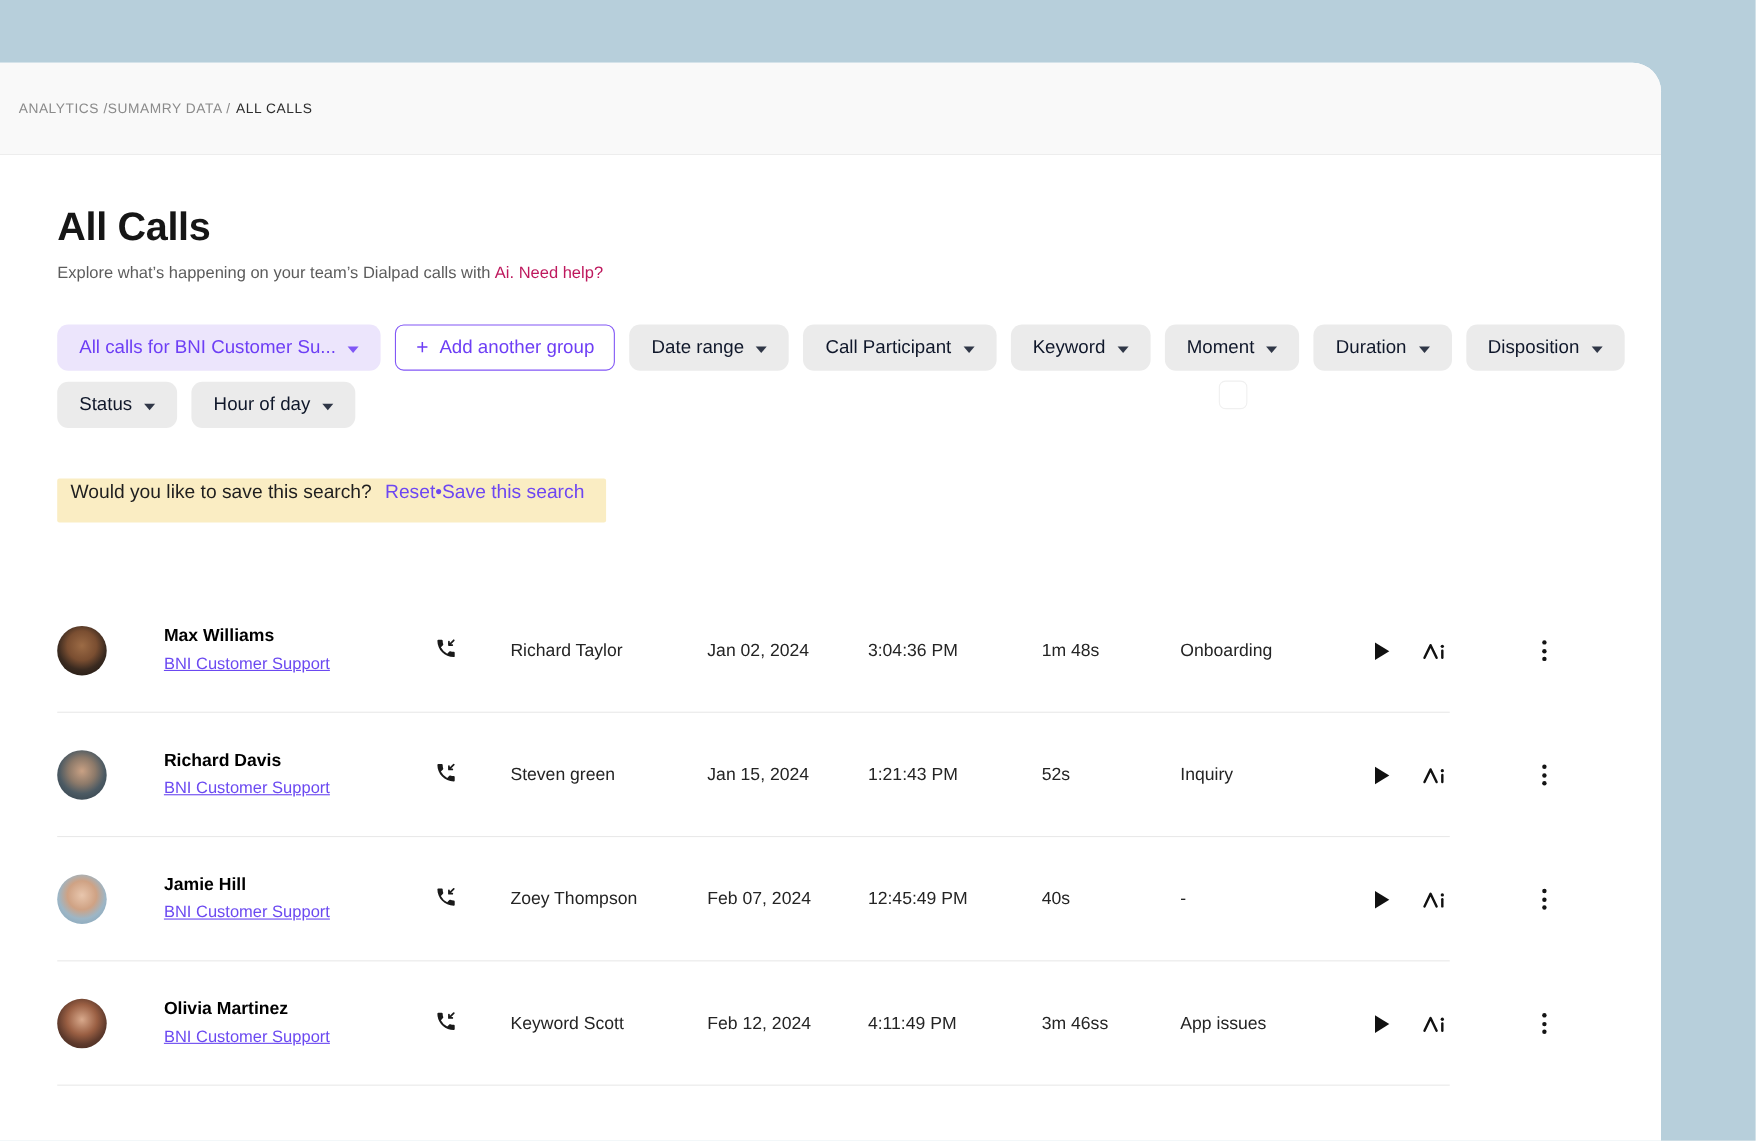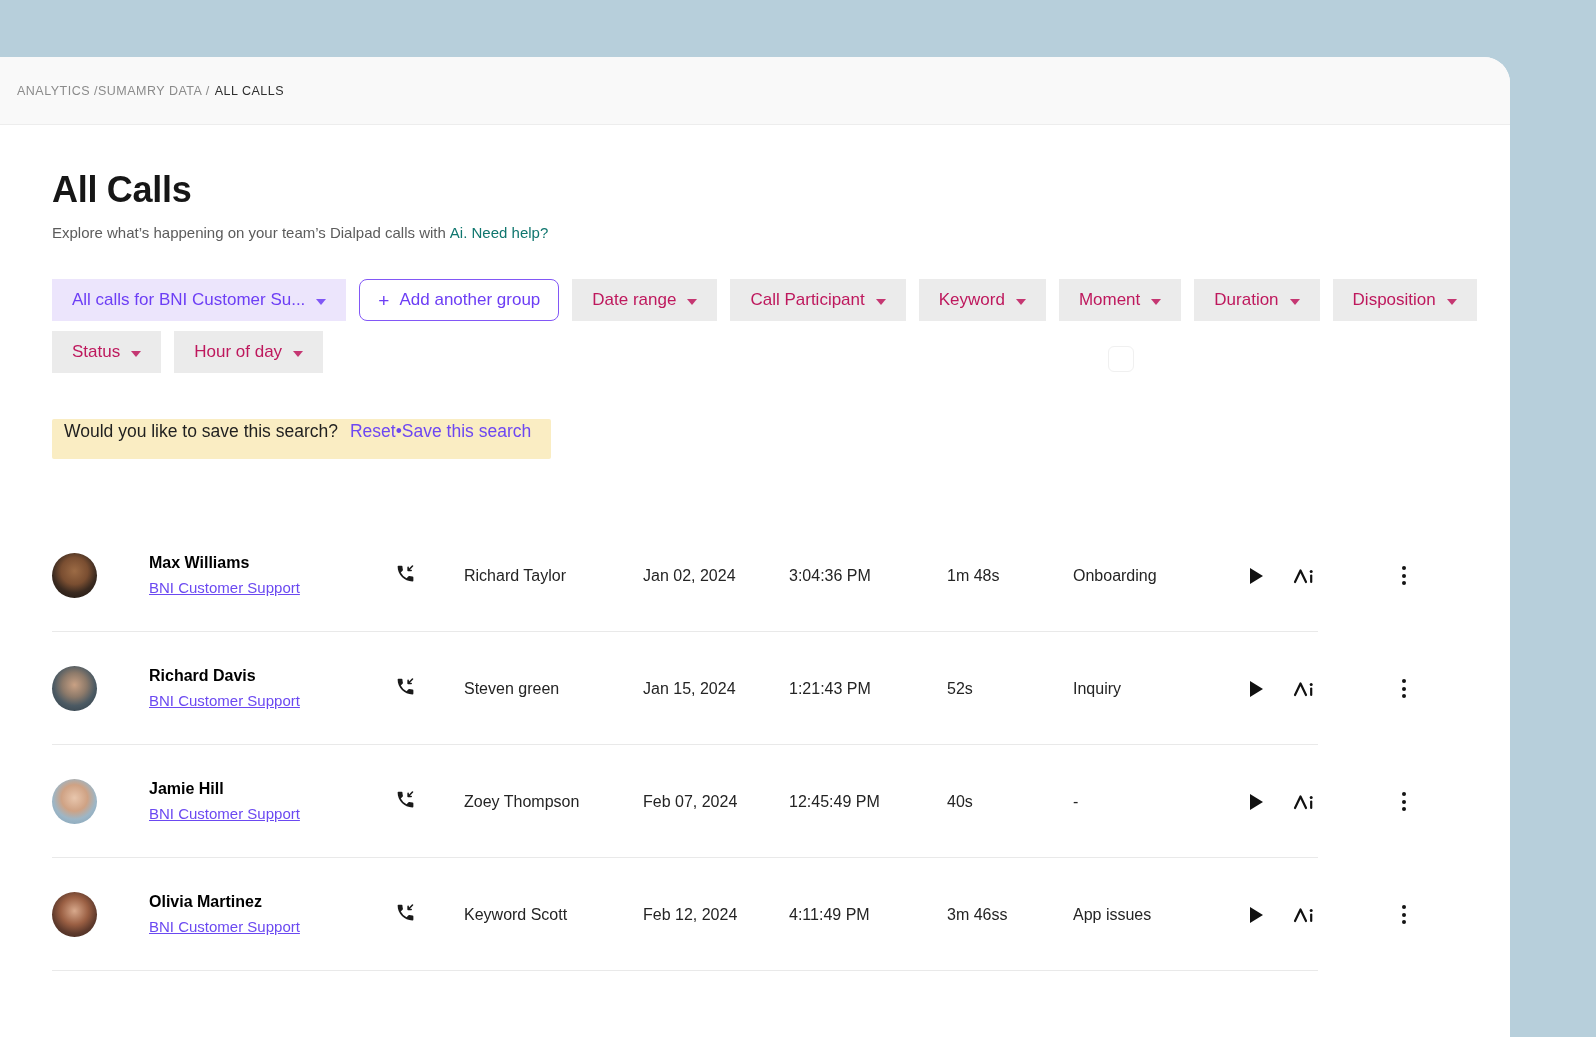--- a/index.html
+++ b/index.html
@@ -12,42 +12,42 @@
   .app { position: relative; width: 1596px; height: 1037px; }
 
   .card {
     position: absolute; left: 0; top: 57px;
     width: 1510px; height: 1100px;
     background: #ffffff;
     border-top-right-radius: 26px;
   }
 
   .breadcrumb-band {
-    height: 68px; display: flex; align-items: center;
+    height: 84px; display: flex; align-items: center;
     padding-left: 17px;
     background: #f9f9f9;
     border-bottom: 1px solid #ededed;
     border-top-right-radius: 26px;
     font-size: 12.5px; letter-spacing: 0.5px; color: #8b8b8b;
   }
   .breadcrumb-current { color: #2e2e2e; margin-left: 5px; }
 
   .content { padding-left: 52px; }
 
   .page-title { margin-top: 44px; font-size: 36px; font-weight: 700; color: #161616; letter-spacing: -0.3px; }
   .subtitle { margin-top: 13px; font-size: 15px; color: #5c5c5c; }
-  .subtitle .link { color: #0f766e; margin-left: 4px; cursor: pointer; }
+  .subtitle .link { color: #be185d; margin-left: 4px; cursor: pointer; }
 
   .filters { margin-top: 38px; display: flex; flex-wrap: wrap; gap: 10px 13px; max-width: 1438px; }
   .pill {
     height: 42px; display: inline-flex; align-items: center; gap: 11px;
-    padding: 0 20px; border-radius: 0; font-size: 17px; cursor: pointer;
+    padding: 0 20px; border-radius: 10px; font-size: 17px; cursor: pointer;
     white-space: nowrap;
   }
-  .pill-gray { background: #ebebeb; color: #be185d; text-align: right; }
+  .pill-gray { background: #ebebeb; color: #0f172a; text-align: right; }
   .pill-purple { background: #ece5fc; color: #6d3ef5; font-weight: 500; }
   .btn-outline {
     height: 42px; display: inline-flex; align-items: center; gap: 10px;
     background: #fff; border: 1.5px solid #8257f6; border-radius: 8px;
     color: #6d3ef5; padding: 0 18px; font-size: 17px; cursor: pointer;
   }
   .plus { font-size: 19px; line-height: 1; }
   .caret {
     width: 0; height: 0;
     border-left: 5px solid transparent; border-right: 5px solid transparent;

